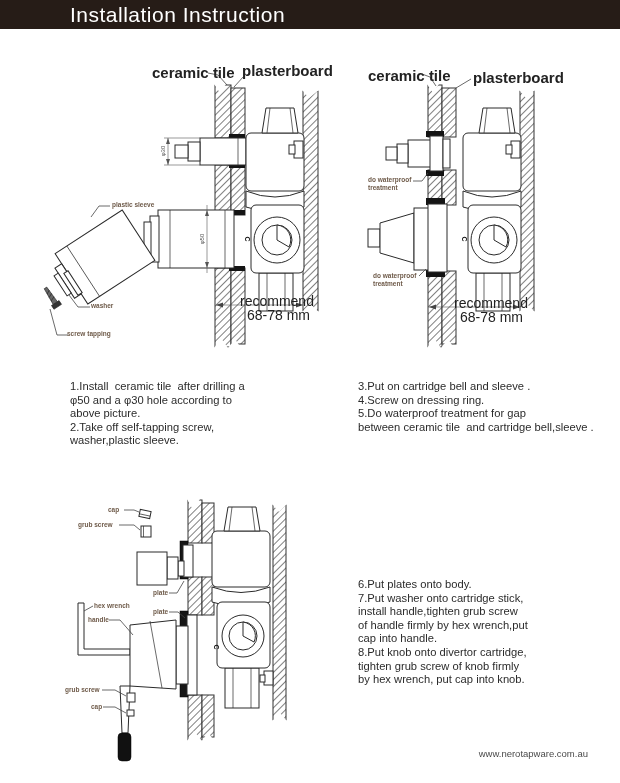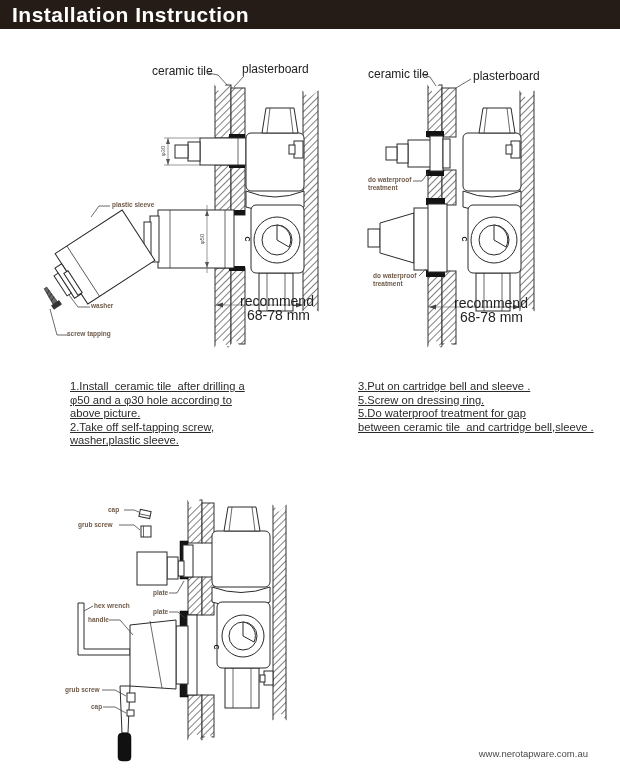--- a/index.html
+++ b/index.html
@@ -5,47 +5,46 @@
   html,body{margin:0;padding:0;background:#888;}
   .page{
     position:relative;width:620px;height:783px;background:#ffffff;
     font-family:"Liberation Sans",sans-serif;overflow:hidden;margin:0 auto;
   }
   .header-bar{
     position:absolute;left:0;top:0;width:620px;height:29px;
     background:#261c17;display:flex;align-items:center;
   }
   .header-bar .title{
-    color:#ffffff;font-size:21px;letter-spacing:.5px;padding-left:12px;
-    font-weight:700;white-space:nowrap;
+    color:#ffffff;font-size:21px;letter-spacing:.5px;padding-left:22px;
+    font-weight:400;white-space:nowrap;margin-left:48px;
   }
   .diagram{position:absolute;}
   .diagram svg{position:absolute;left:0;top:0;}
   .diagram-label{
     position:absolute;font-size:6.5px;font-weight:bold;color:#6f5b4a;
     line-height:7.5px;white-space:pre-wrap;
   }
   .big-label{
-    position:absolute;font-size:12px;color:#222;font-weight:400;white-space:nowrap;
+    position:absolute;font-size:15px;color:#222;font-weight:700;white-space:nowrap;
   }
   .dim-label{
     position:absolute;font-size:14px;color:#222;white-space:nowrap;
   }
   .vdim{
     position:absolute;font-size:6px;color:#555;white-space:nowrap;
     transform:translate(-50%,-50%) rotate(-90deg);
   }
   .c-mark{
     position:absolute;font-size:7px;font-weight:bold;color:#111;
     transform:translate(-50%,-50%) rotate(90deg);
   }
   .instructions{
     position:absolute;font-size:11.2px;line-height:13.6px;color:#2b2b2b;
     white-space:pre-wrap;
-    text-decoration:underline;
   }
   .footer-url{
     position:absolute;font-size:9.5px;color:#4a4a4a;white-space:nowrap;text-align:right;
   }
   svg .part{fill:#ffffff;stroke:#2a2a2a;stroke-width:1;}
   svg .thin{stroke:#2a2a2a;stroke-width:.7;fill:none;}
   svg .leader{stroke:#444;stroke-width:.8;fill:none;}
   svg .dimline{stroke:#555;stroke-width:.6;fill:none;}
   svg .seal{fill:#141414;stroke:none;}
   svg .dark{fill:#161616;stroke:#000;stroke-width:.5;}
@@ -339,19 +338,27 @@
     <div class="diagram-label" style="left:41px;top:218px;">cap</div>
     <div class="c-mark" style="left:166px;top:162px;">C</div>
   </div>
 
   <div class="instructions" style="left:70px;top:380px;width:258px;">1.Install  ceramic tile  after drilling a
 φ50 and a φ30 hole according to
 above picture.
 2.Take off self-tapping screw,
 washer,plastic sleeve.</div>
   <div class="instructions" style="left:358px;top:380px;width:262px;">3.Put on cartridge bell and sleeve .
-5.Screw on dressing ring.
+4.Screw on dressing ring.
 5.Do waterproof treatment for gap
 between ceramic tile  and cartridge bell,sleeve .</div>
+  <div class="instructions" style="left:358px;top:578px;width:215px;">6.Put plates onto body.
+7.Put washer onto cartridge stick,
+install handle,tighten grub screw
+of handle firmly by hex wrench,put
+cap into handle.
+8.Put knob onto divertor cartridge,
+tighten grub screw of knob firmly
+by hex wrench, put cap into knob.</div>
 
   <div class="footer-url" style="right:32px;top:748px;">www.nerotapware.com.au</div>
 
 </div>
 
 </body></html>

